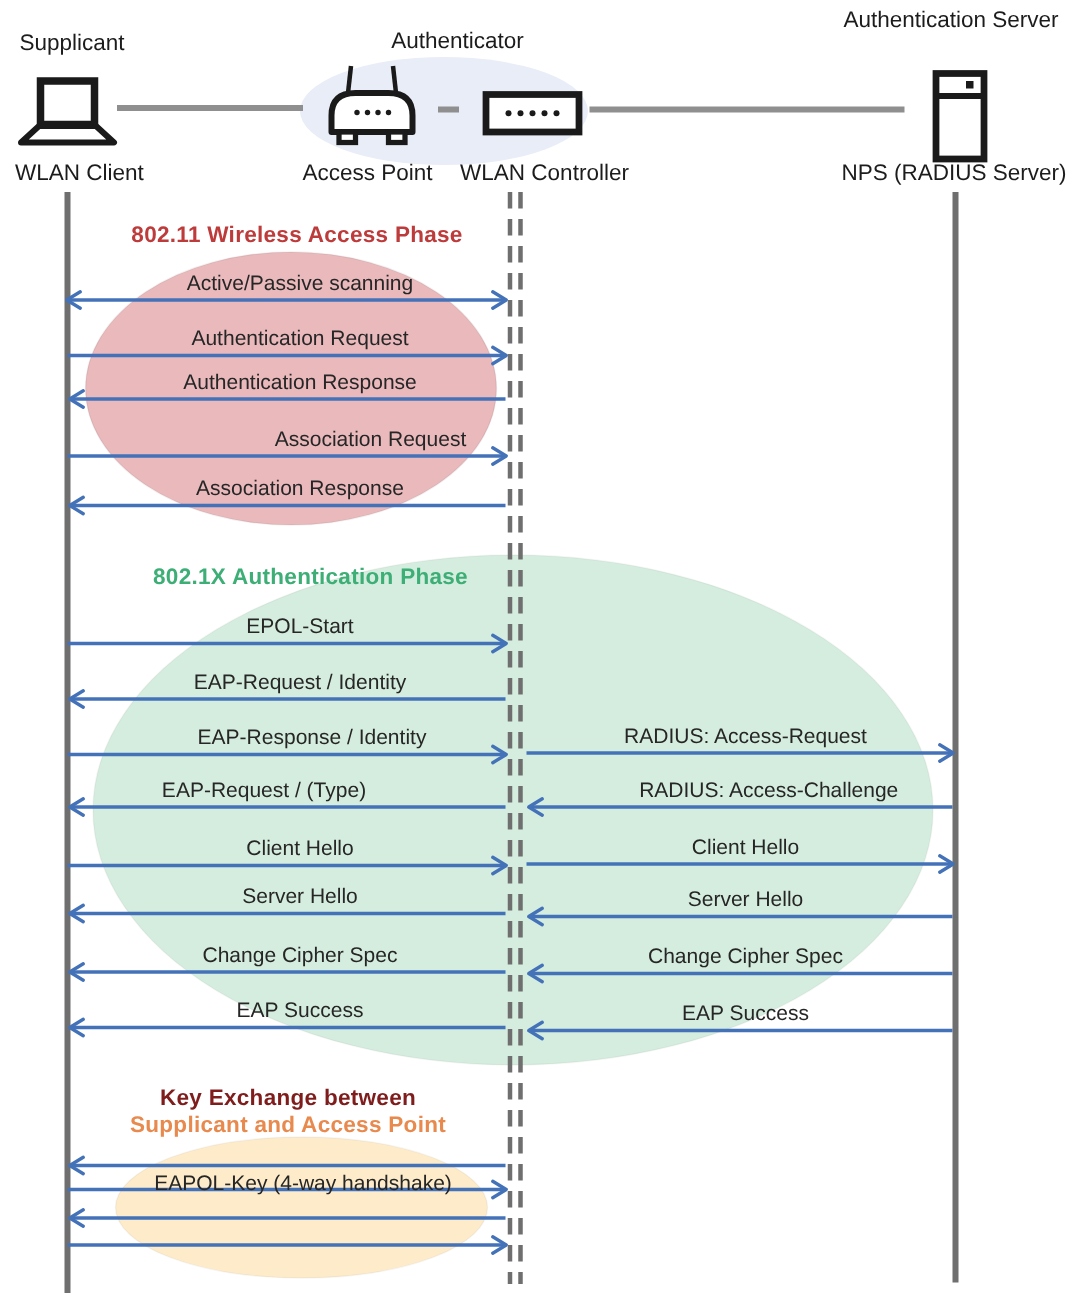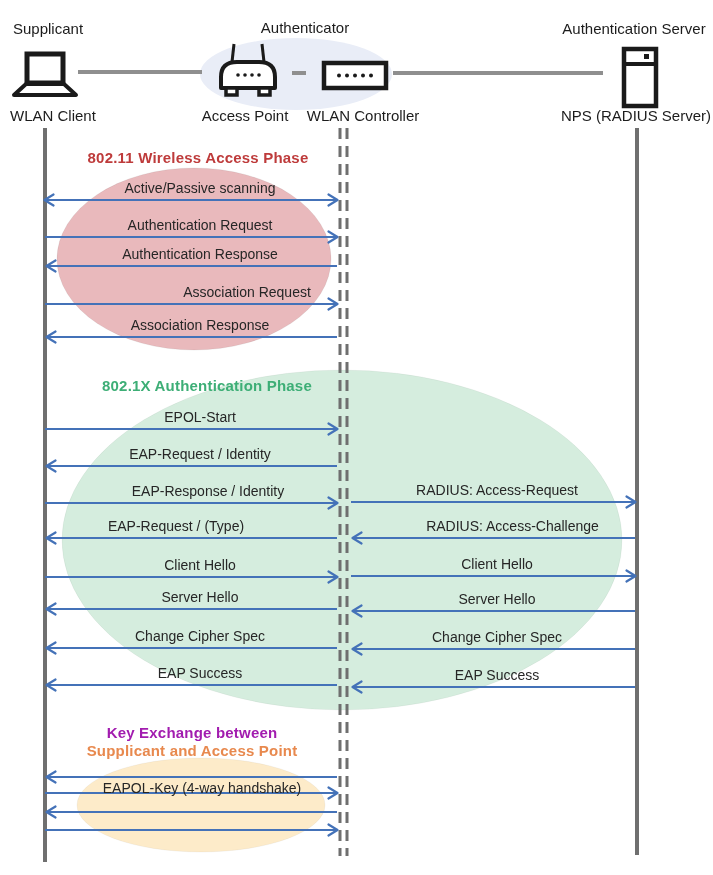--- a/index.html
+++ b/index.html
@@ -109,30 +109,30 @@
         <line x1="635" y1="687" x2="353" y2="687" stroke="#4472b8" stroke-width="2.2" marker-end="url(#ah)"></line>
         <line x1="337" y1="777" x2="47" y2="777" stroke="#4472b8" stroke-width="2.2" marker-end="url(#ah)"></line>
         <line x1="45" y1="793" x2="337" y2="793" stroke="#4472b8" stroke-width="2.2" marker-end="url(#ah)"></line>
         <line x1="337" y1="812" x2="47" y2="812" stroke="#4472b8" stroke-width="2.2" marker-end="url(#ah)"></line>
         <line x1="45" y1="830" x2="337" y2="830" stroke="#4472b8" stroke-width="2.2" marker-end="url(#ah)"></line>
       </g>
   </svg>
 
   <div class="actor-label" style="left:13px;top:20px">Supplicant</div>
   <div class="actor-label centered" style="left:305px;top:19px">Authenticator</div>
-  <div class="actor-label centered" style="left:634px;top:20px">Authentication Server</div>
+  <div class="actor-label centered" style="left:634px;top:5px">Authentication Server</div>
 
   <div class="actor-label" style="left:10px;top:107px">WLAN Client</div>
   <div class="actor-label centered" style="left:245px;top:107px">Access Point</div>
   <div class="actor-label centered" style="left:363px;top:107px">WLAN Controller</div>
   <div class="actor-label centered" style="left:636px;top:107px">NPS (RADIUS Server)</div>
 
   <div class="phase-title" style="left: 198px; top: 157px; color: rgb(190, 59, 59);">802.11 Wireless Access Phase</div>
   <div class="phase-title" style="left: 207px; top: 385px; color: rgb(61, 174, 118);">802.1X Authentication Phase</div>
-  <div class="phase-title" style="left: 192px; top: 732px; color: #a21caf;">Key Exchange between</div>
+  <div class="phase-title" style="left: 192px; top: 732px; color: #7f1d1d;">Key Exchange between</div>
   <div class="phase-title" style="left: 192px; top: 750px; color: rgb(232, 137, 78);">Supplicant and Access Point</div>
 
   <div id="label-layer">
       <div class="msg-label" style="left: 200px; top: 196px; color: rgb(38, 38, 38);">Active/Passive scanning</div>
       <div class="msg-label" style="left: 200px; top: 233px; color: rgb(38, 38, 38);">Authentication Request</div>
       <div class="msg-label" style="left: 200px; top: 262px; color: rgb(38, 38, 38);">Authentication Response</div>
       <div class="msg-label" style="left: 200px; top: 300px; color: rgb(38, 38, 38); margin-left: 47px;">Association Request</div>
       <div class="msg-label" style="left: 200px; top: 333px; color: rgb(38, 38, 38);">Association Response</div>
       <div class="msg-label" style="left: 200px; top: 425px; color: rgb(38, 38, 38); text-align: right;">EPOL-Start</div>
       <div class="msg-label" style="left: 200px; top: 462px; color: rgb(38, 38, 38);">EAP-Request / Identity</div>

